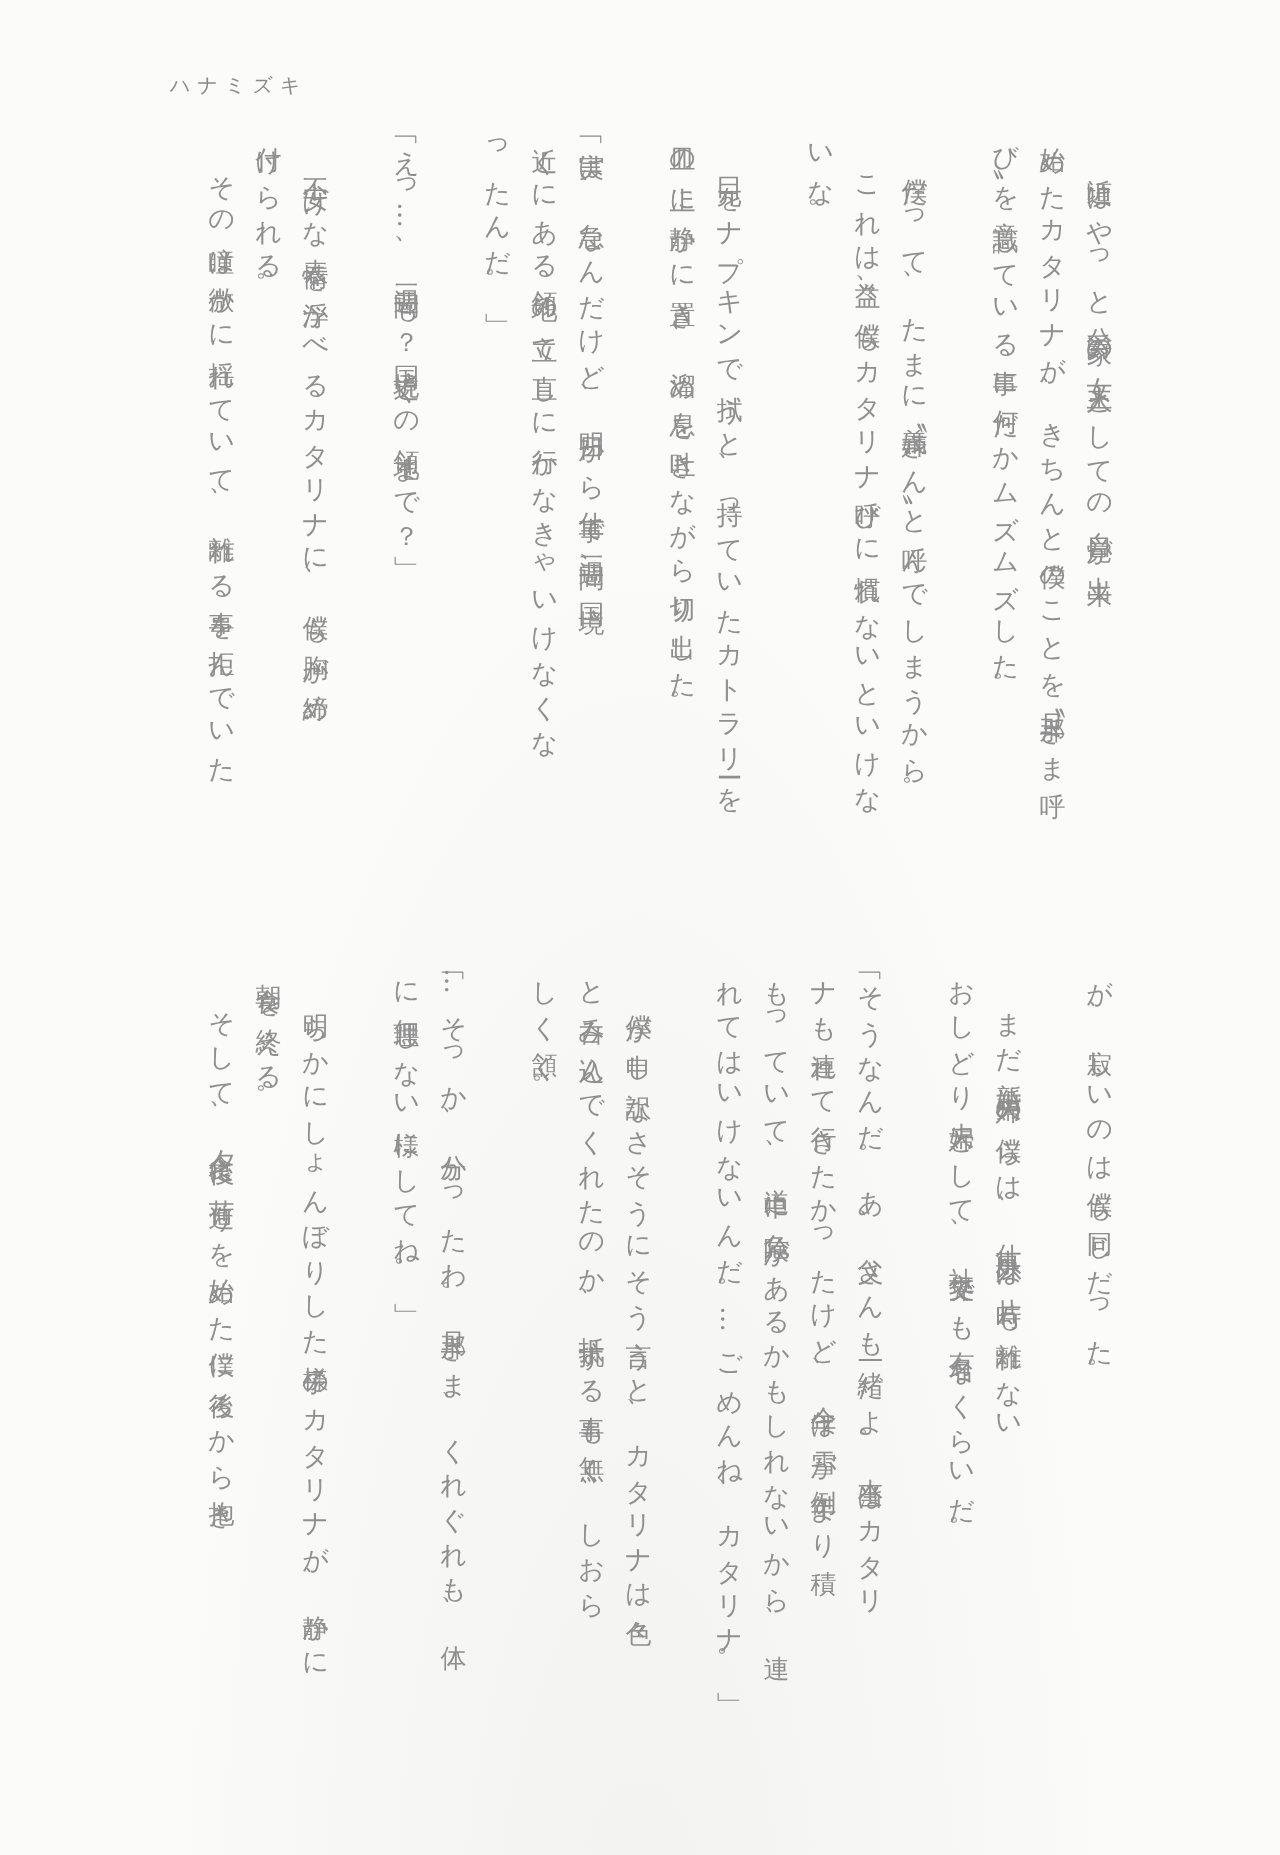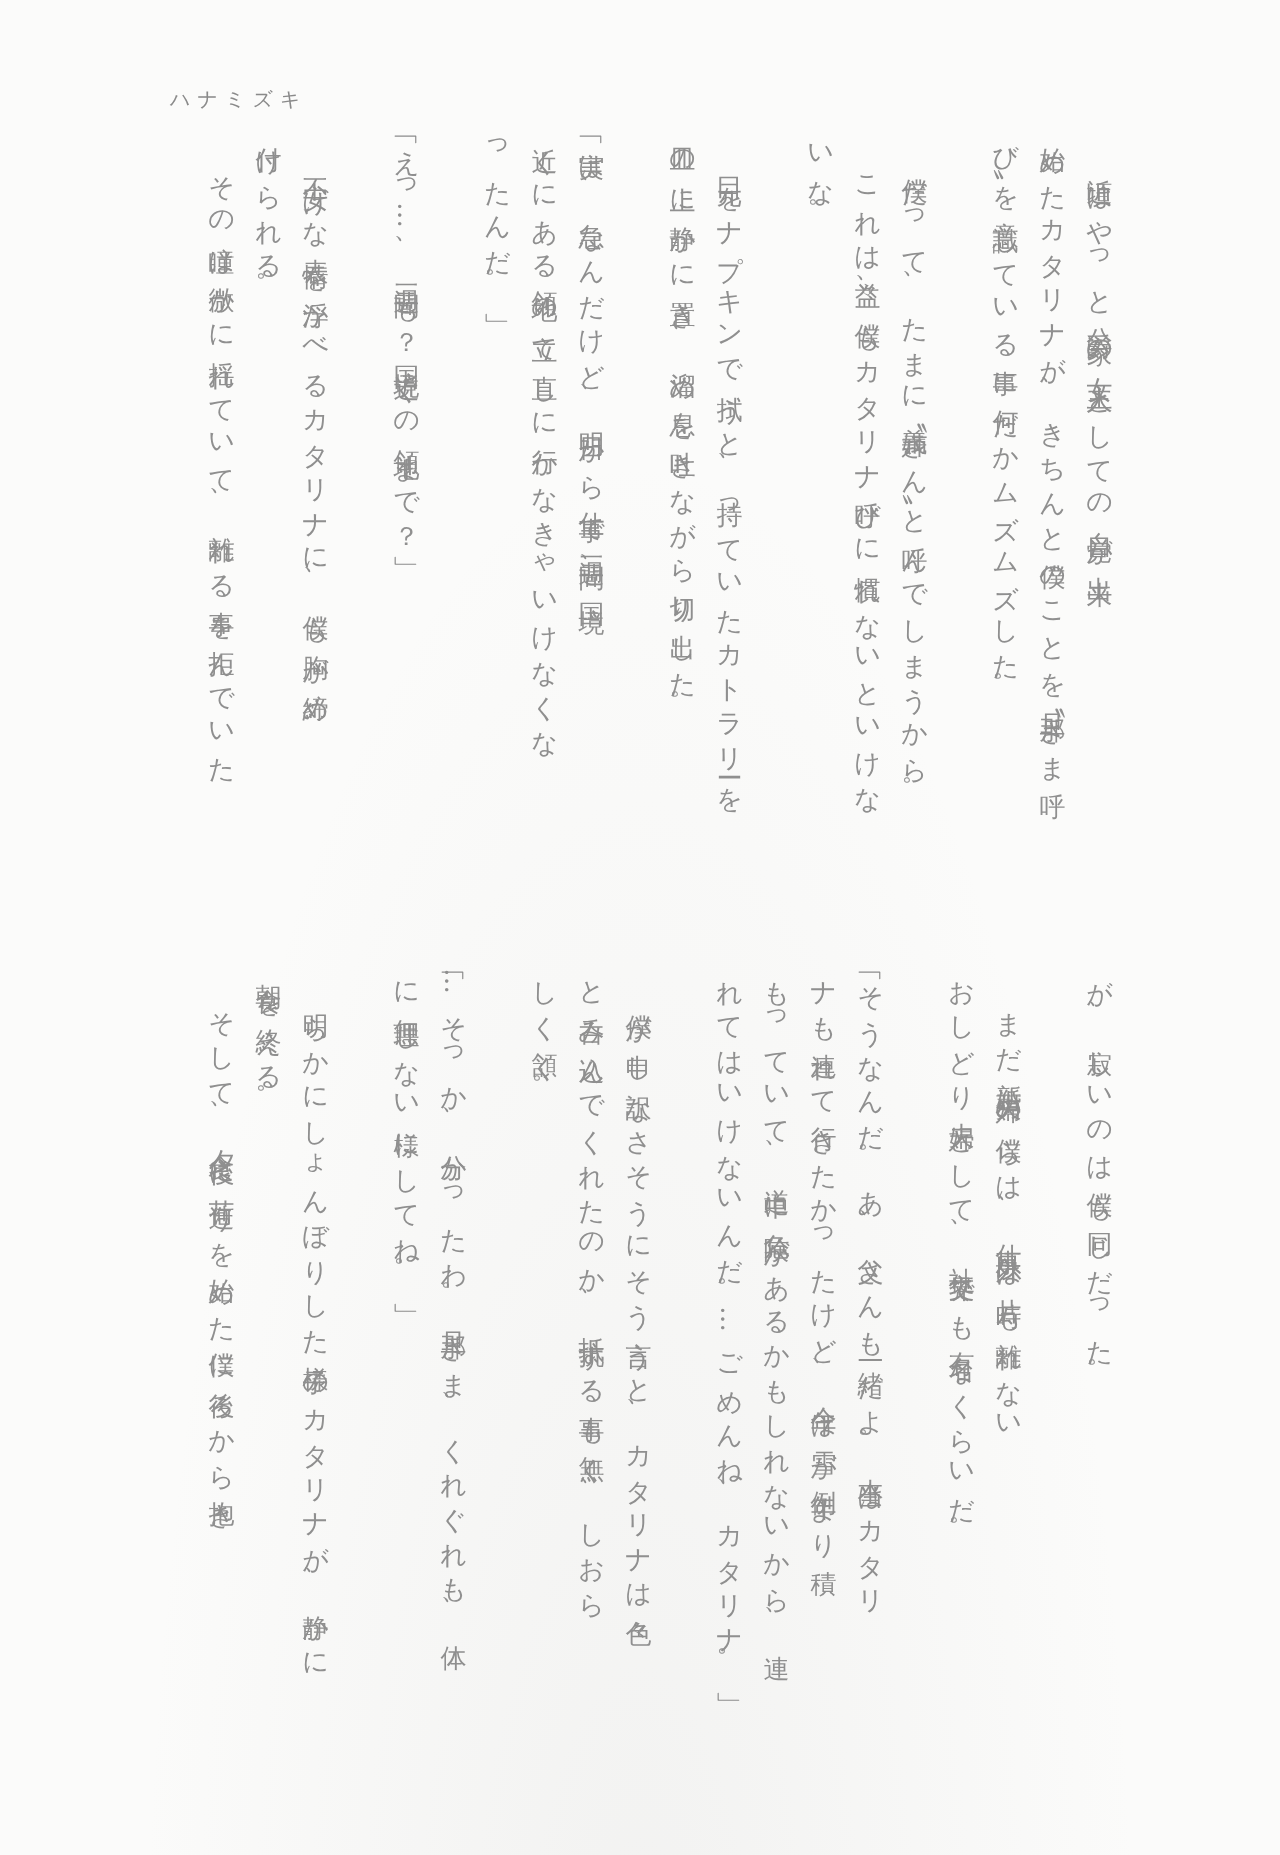--- a/index.html
+++ b/index.html
@@ -17,21 +17,21 @@
   .page {
     position: absolute;
     inset: 0;
     background:
       radial-gradient(ellipse at 50% 110%, rgba(200,200,198,0.18), rgba(0,0,0,0) 55%),
       #fbfbfa;
   }
   .title {
     position: absolute;
     left: 170px;
-    top: 86px;
+    top: 72px;
     font-size: 20px;
     letter-spacing: 7px;
     color: #8a8a8a;
     white-space: nowrap;
   }
   .register {
     position: absolute;
     right: 157px;
     height: 752px;
     writing-mode: vertical-rl;

